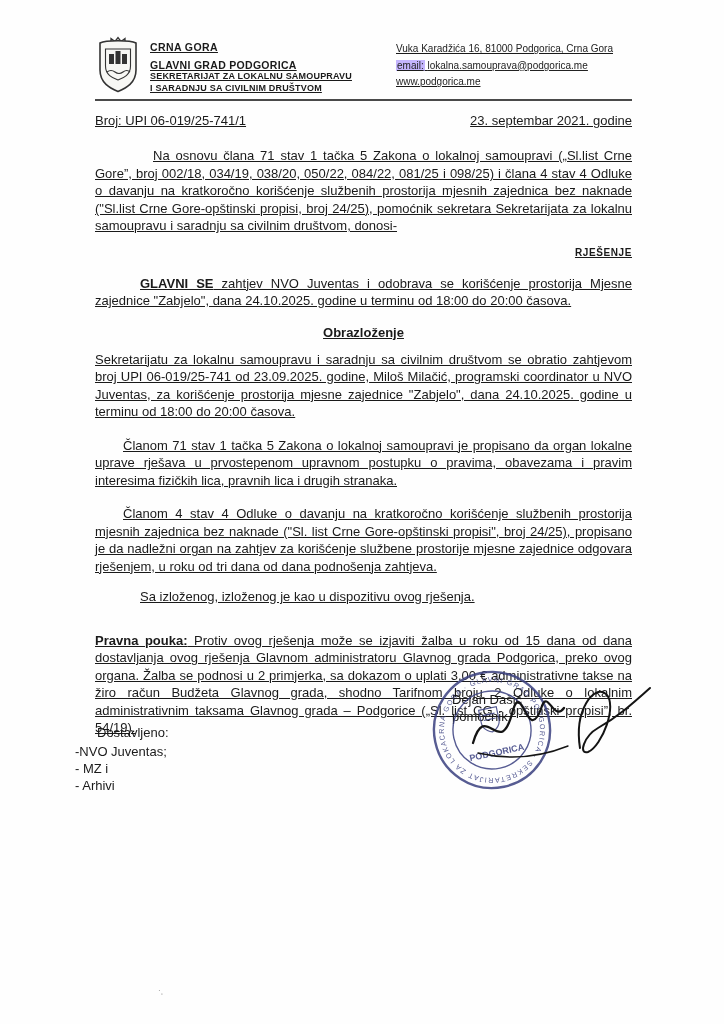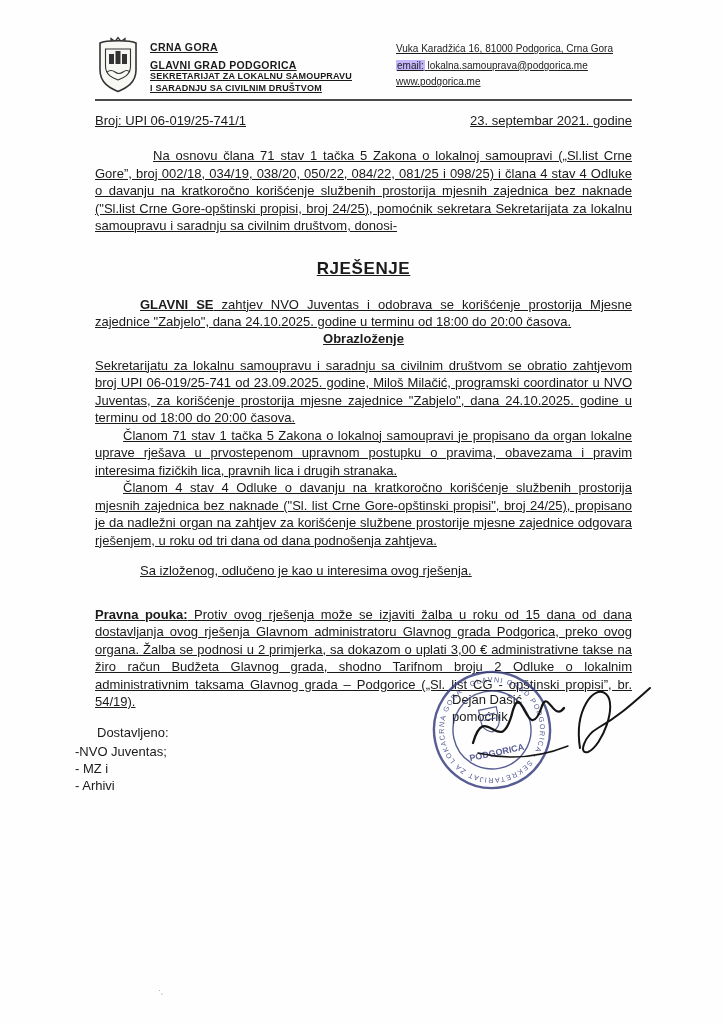--- a/index.html
+++ b/index.html
@@ -28,25 +28,25 @@
   .org-l3, .org-l4 { font-size:9px; font-weight:bold; letter-spacing:.2px; line-height:11.5px; }
   .hdr-right { width:236px; font-size:10px; line-height:16.5px; padding-top:5px; color:#222; }
   .hl-email { background:#c4b5fd; padding:0 1px; }
   .u { text-decoration:underline; }
   .hdr-rule { border-top:2px solid #4a4a4a; margin-top:5px; }
   .ref-line { display:flex; justify-content:space-between; font-size:13px; margin-top:12px; }
   
   .para { font-size:13px; line-height:17.5px; text-align:justify; }
   .ind-lg { text-indent:58px; }
   .ind-md { text-indent:45px; }
-  .ind-sm { text-indent:28px; }
+  .ind-sm { text-indent:28px;margin-top:16px; }
   .intro { margin-top:19px; }
-  .doc-title { text-align:center; font-weight:bold; font-size:17px; letter-spacing:.6px; margin-top:24px; }
+  .doc-title { text-align:right; font-weight:bold; font-size:10px; letter-spacing:.6px; margin-top:12px; }
   .dispositive { margin-top:17px; }
-  .doc-subtitle { text-align:center; font-weight:bold; font-size:13px; margin-bottom:11px; }
+  .doc-subtitle { text-align:center; font-weight:bold; font-size:13px; margin-top:15px; margin-bottom:11px; }
   .p4 { margin-top:13px; }
   .legal { margin-top:26px; }
   b.lead { font-weight:bold; }
   
   .sig-block { position:absolute; left:452px; top:692px; width:170px; text-align:left; font-size:13px; z-index:1; }
   .sig-name { margin-bottom:2px; }
   .stamp { position:absolute; left:428px; top:666px; width:128px; height:128px; transform:rotate(-12deg); z-index:2; opacity:.85; }
   .ink { position:absolute; left:418px; top:648px; z-index:3; }
   
   .distribution { position:absolute; left:75px; top:724px; font-size:13px; line-height:17px; }
@@ -95,21 +95,21 @@
 
     <div class="doc-title">RJEŠENJE</div>
 
     <p class="para ind-md dispositive"><b class="lead">GLAVNI SE</b><span> zahtjev NVO Juventas i odobrava se korišćenje prostorija Mjesne zajednice "Zabjelo", dana 24.10.2025. godine u terminu od 18:00 do 20:00 časova.</span></p>
 
     <div class="doc-subtitle">Obrazloženje</div>
 
     <p class="para">Sekretarijatu za lokalnu samoupravu i saradnju sa civilnim društvom se obratio zahtjevom broj UPI  06-019/25-741 od 23.09.2025. godine, Miloš Milačić, programski coordinator u NVO Juventas, za korišćenje prostorija mjesne zajednice "Zabjelo", dana 24.10.2025. godine u terminu od 18:00 do 20:00 časova.</p>
     <p class="para ind-sm">Članom 71 stav 1 tačka 5  Zakona o lokalnoj samoupravi je propisano da organ lokalne uprave rješava u prvostepenom upravnom postupku o pravima, obavezama i pravim interesima fizičkih lica, pravnih lica i drugih stranaka.</p>
     <p class="para ind-sm">Članom 4 stav 4 Odluke o davanju na kratkoročno korišćenje službenih prostorija mjesnih zajednica bez naknade ("Sl. list Crne Gore-opštinski propisi", broj 24/25), propisano je da nadležni organ na zahtjev za korišćenje službene prostorije mjesne zajednice odgovara rješenjem, u roku od tri dana od dana podnošenja zahtjeva.</p>
-    <p class="para ind-md p4">Sa izloženog, odlučeno je kao u interesima ovog rješenja.</p>
+    <p class="para ind-md p4">Sa izloženog, izloženog je kao u dispozitivu ovog rješenja.</p>
 
     <p class="para legal"><b class="lead">Pravna pouka:</b><span> Protiv ovog rješenja može se izjaviti žalba u roku od 15 dana od dana dostavljanja ovog rješenja Glavnom administratoru Glavnog grada Podgorica, preko ovog organa. Žalba se podnosi u 2 primjerka, sa dokazom o uplati 3,00 € administrativne takse na žiro račun Budžeta Glavnog grada, shodno Tarifnom broju 2 Odluke o lokalnim administrativnim taksama Glavnog grada – Podgorice („Sl. list CG - opštinski propisi”, br. 54/19).</span></p>
 
   </div>
 
   <div class="sig-block">
     <div class="sig-name">Dejan Dašić</div>
     <div class="sig-title">pomoćnik</div>
   </div>
 

